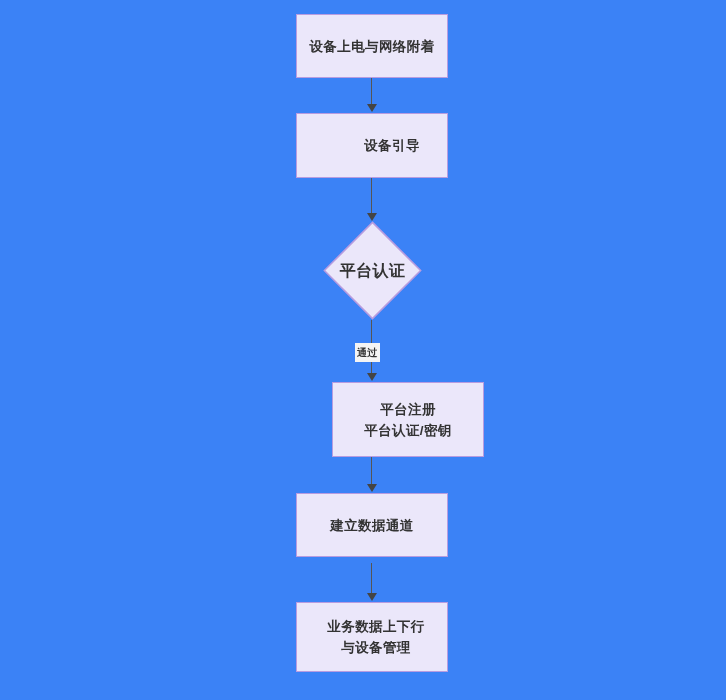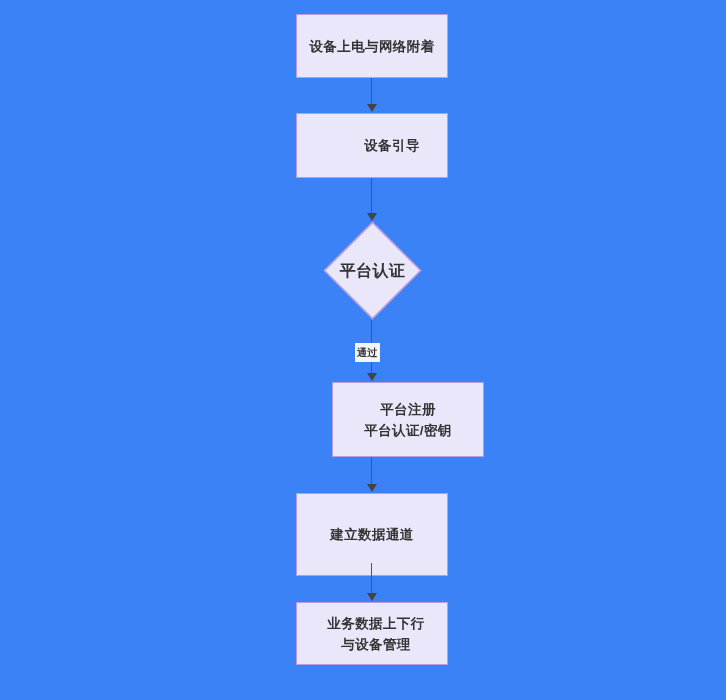--- a/index.html
+++ b/index.html
@@ -128,27 +128,27 @@
   <div class="node" style="left:296px; top:382px; width:152px; height:75px;margin-left:36px;">
     <span class="line1">平台注册</span>
     <span class="line2">平台认证/密钥</span>
   </div>
 
   <div class="edge" style="left:371px; top:457px; width:12px; height:36px;">
     <div class="edge-line" style="left:0px; top:0px; height:29px;"></div>
     <div class="arrow-head" style="left:-4.3px; top:27px;"></div>
   </div>
 
-  <div class="node" style="left:296px; top:493px; width:152px; height:83px;">
+  <div class="node" style="left:296px; top:493px; width:152px; height:64px;">
     <span class="line1">建立数据通道</span>
   </div>
 
   <div class="edge" style="left:371px; top:563px; width:12px; height:39px;">
     <div class="edge-line" style="left:0px; top:0px; height:32px;"></div>
     <div class="arrow-head" style="left:-4.3px; top:30px;"></div>
   </div>
 
-  <div class="node" style="left:296px; top:602px; width:152px; height:63px;padding-left:8px;">
+  <div class="node" style="left:296px; top:602px; width:152px; height:70px;padding-left:8px;">
     <span class="line1">业务数据上下行</span>
     <span class="line2">与设备管理</span>
   </div>
 
 </div>
 
 </body></html>

